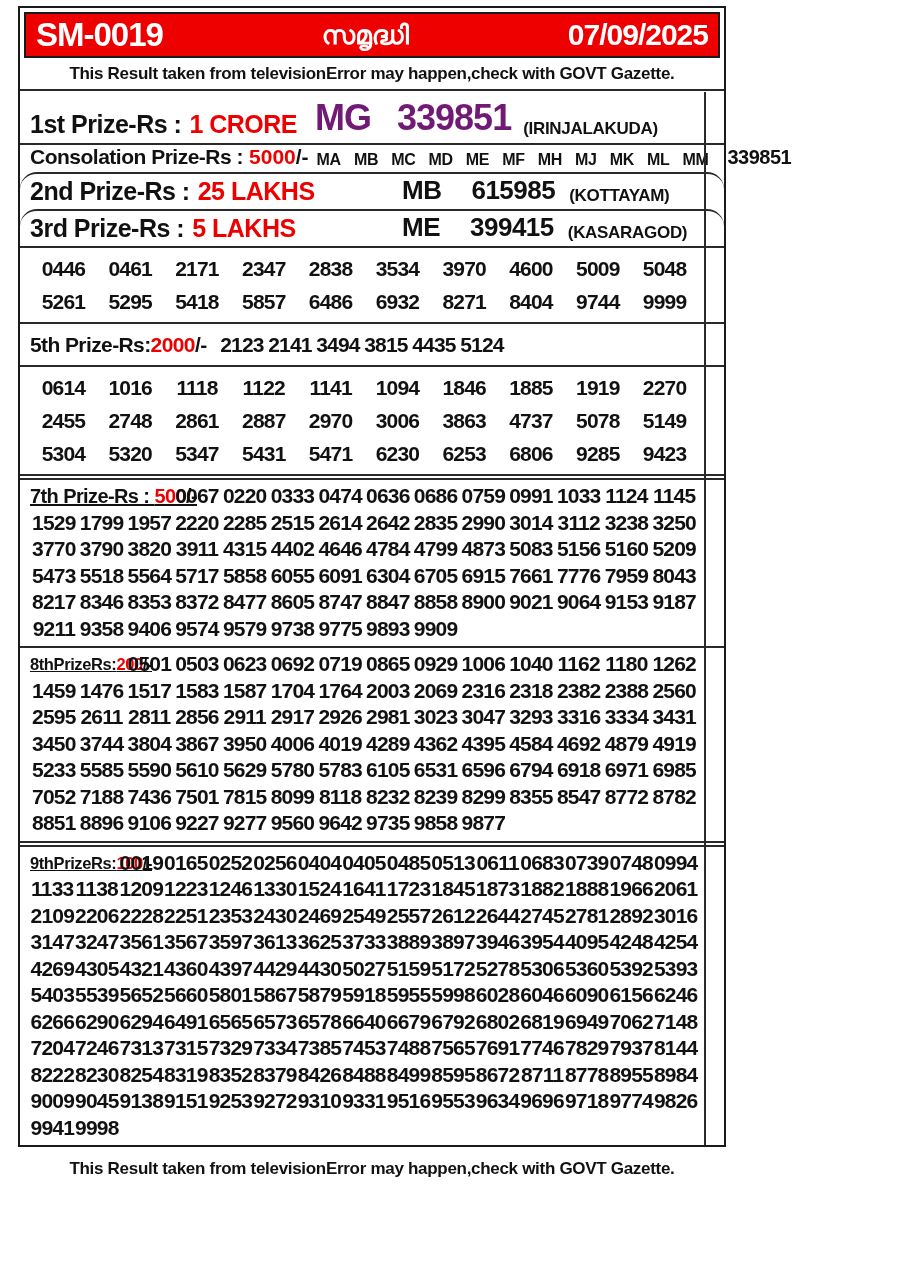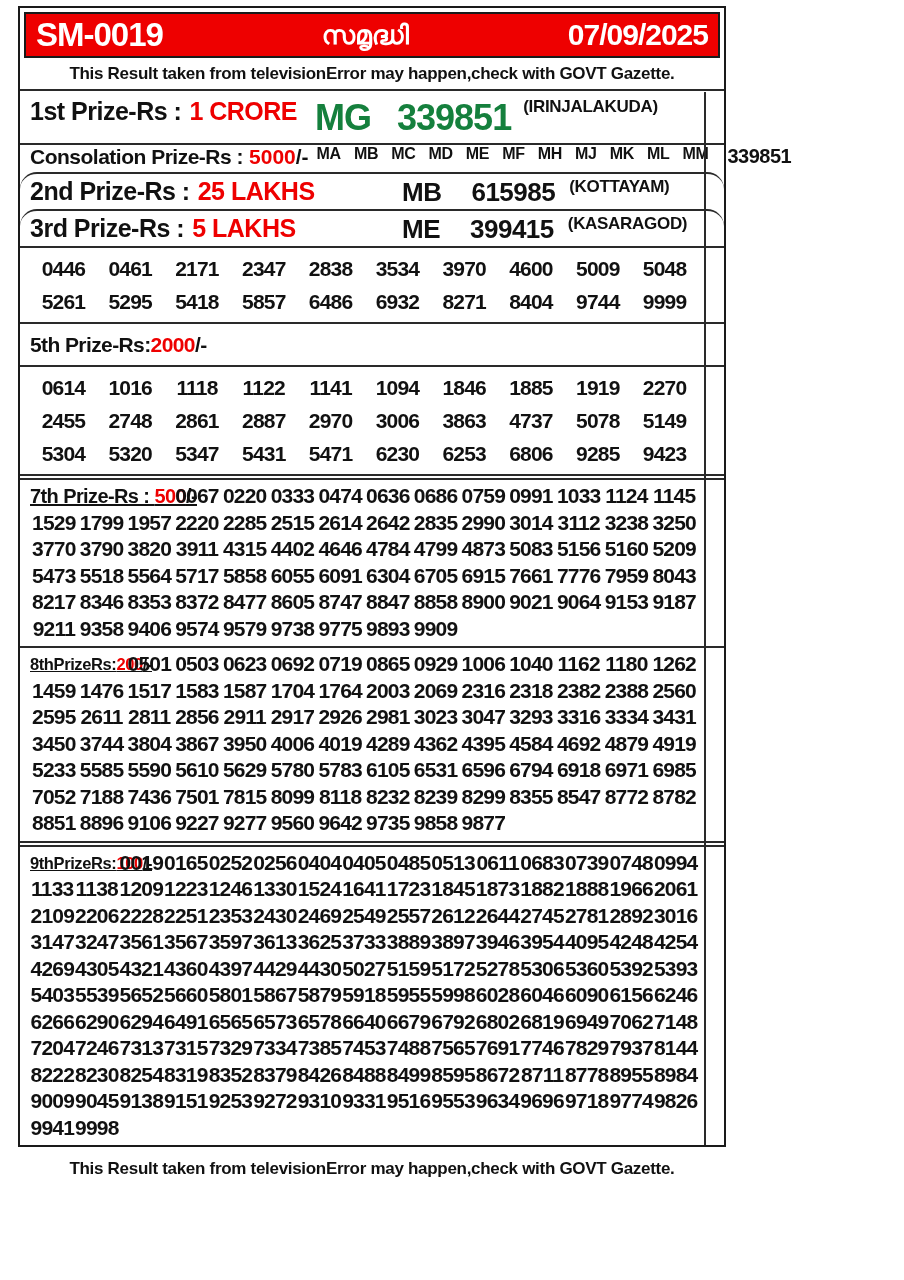--- a/index.html
+++ b/index.html
@@ -13,23 +13,23 @@
             border:2px solid #1a1a1a; margin:4px; height:46px; padding:0 10px; color:#fff; font-weight:bold; }
   .redbar .code { font-size:33px; letter-spacing:-1px; }
   .redbar .mal { font-size:26px; }
   .redbar .date { font-size:30px; letter-spacing:-1px; }
 
   .disclaimer { text-align:center; font-weight:bold; font-size:17px; padding:2px 0 5px 0; letter-spacing:-0.3px; }
 
   .sec { border-top:2px solid #2a2a2a; padding:3px 26px 3px 10px; }
   .sec.dbl { border-top:6px double #2a2a2a; }
 
-  .rowline { display:flex; align-items:flex-start; white-space:nowrap; }
+  .rowline { display:flex; align-items:flex-end; white-space:nowrap; }
   .red { color:#ee0000; }
-  .blue { color:#15803d; }
+  .blue { color:#701a75; }
   .u { text-decoration:underline; }
 
   .p1 { padding-top:6px; padding-bottom:4px; }
   .p1 .lbl { font-size:25px; font-weight:bold; letter-spacing:-0.5px; }
   .p1 .amt { font-size:25px; font-weight:bold; margin-left:8px; letter-spacing:-0.5px; }
   .p1 .ser { font-size:36px; font-weight:bold; margin-left:18px; letter-spacing:-1px; }
   .p1 .num { font-size:36px; font-weight:bold; margin-left:26px; letter-spacing:-1px; }
   .p1 .dist { font-size:17px; font-weight:bold; margin-left:12px; letter-spacing:-0.3px; }
 
   .cons { padding-top:0; padding-bottom:3px; }
@@ -146,20 +146,28 @@
           <span class="num">6932</span>
           <span class="num">8271</span>
           <span class="num">8404</span>
           <span class="num">9744</span>
           <span class="num">9999</span>
         </span>
     </div>
 
     <div class="sec midsec">
       <span class="lbl"><span>5th Prize-Rs:</span><span class="red">2000</span><span>/-</span></span>
+      <span class="grid10">
+          <span class="num">2123</span>
+          <span class="num">2141</span>
+          <span class="num">3494</span>
+          <span class="num">3815</span>
+          <span class="num">4435</span>
+          <span class="num">5124</span>
+        </span>
     </div>
 
     <div class="sec midsec">
       <span class="grid10">
           <span class="num">0614</span>
           <span class="num">1016</span>
           <span class="num">1118</span>
           <span class="num">1122</span>
           <span class="num">1141</span>
           <span class="num">1094</span>

